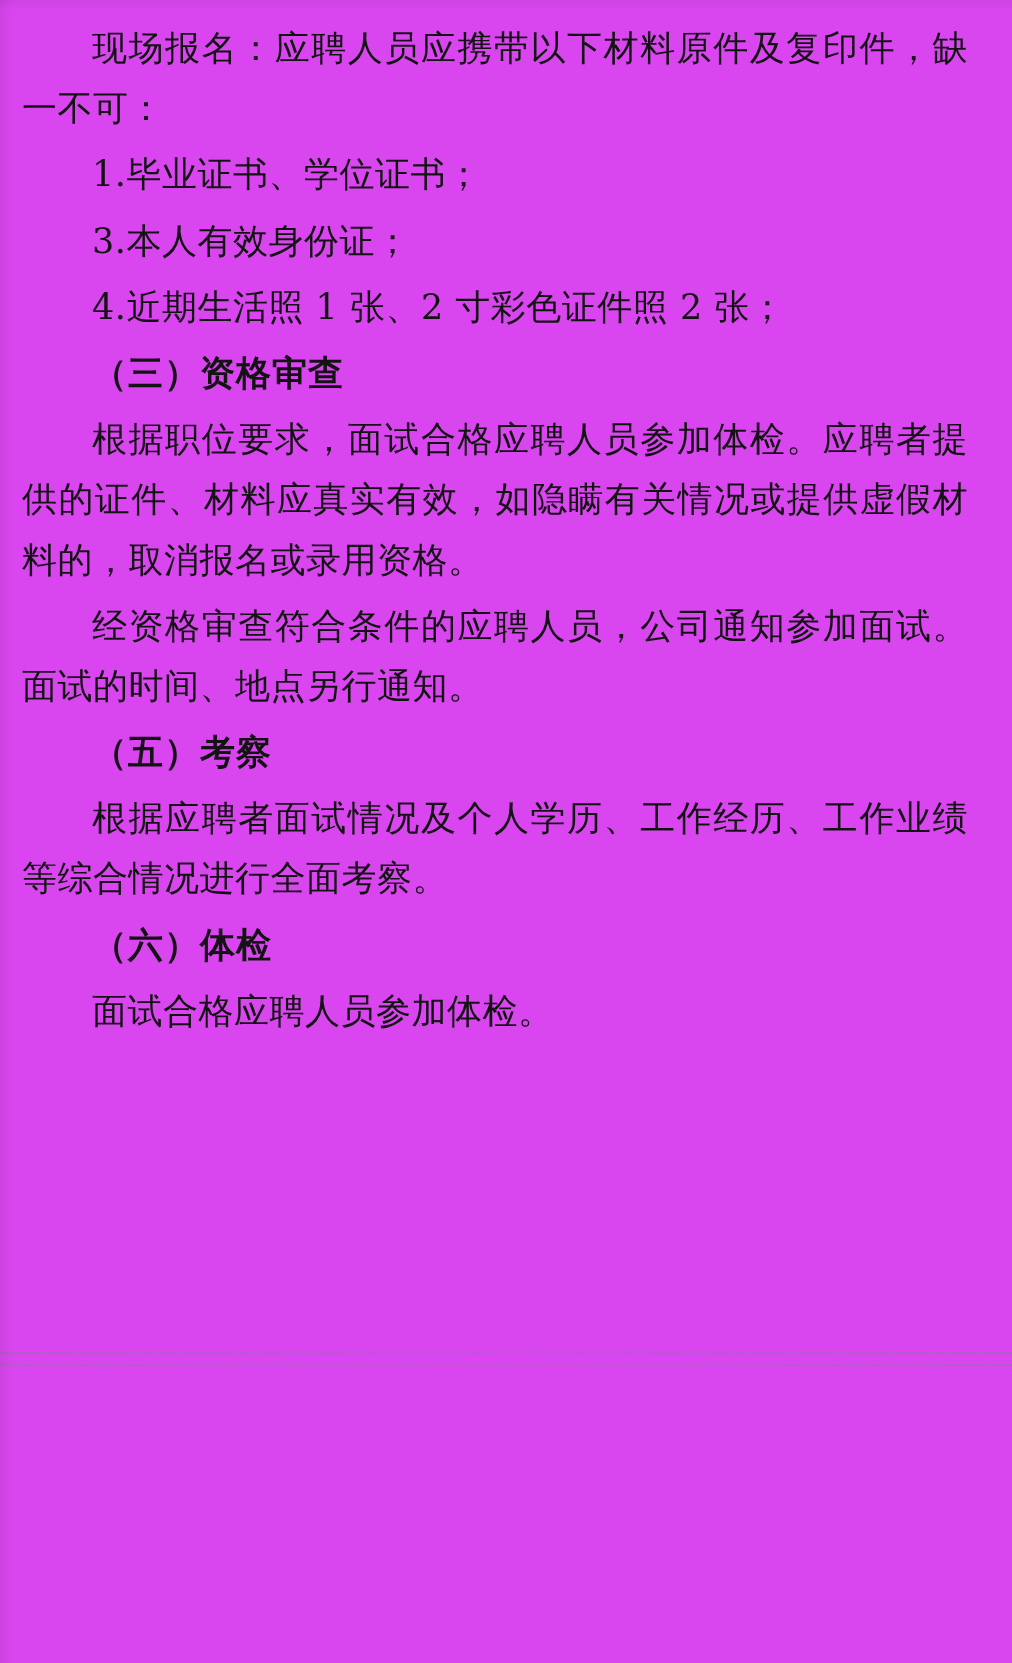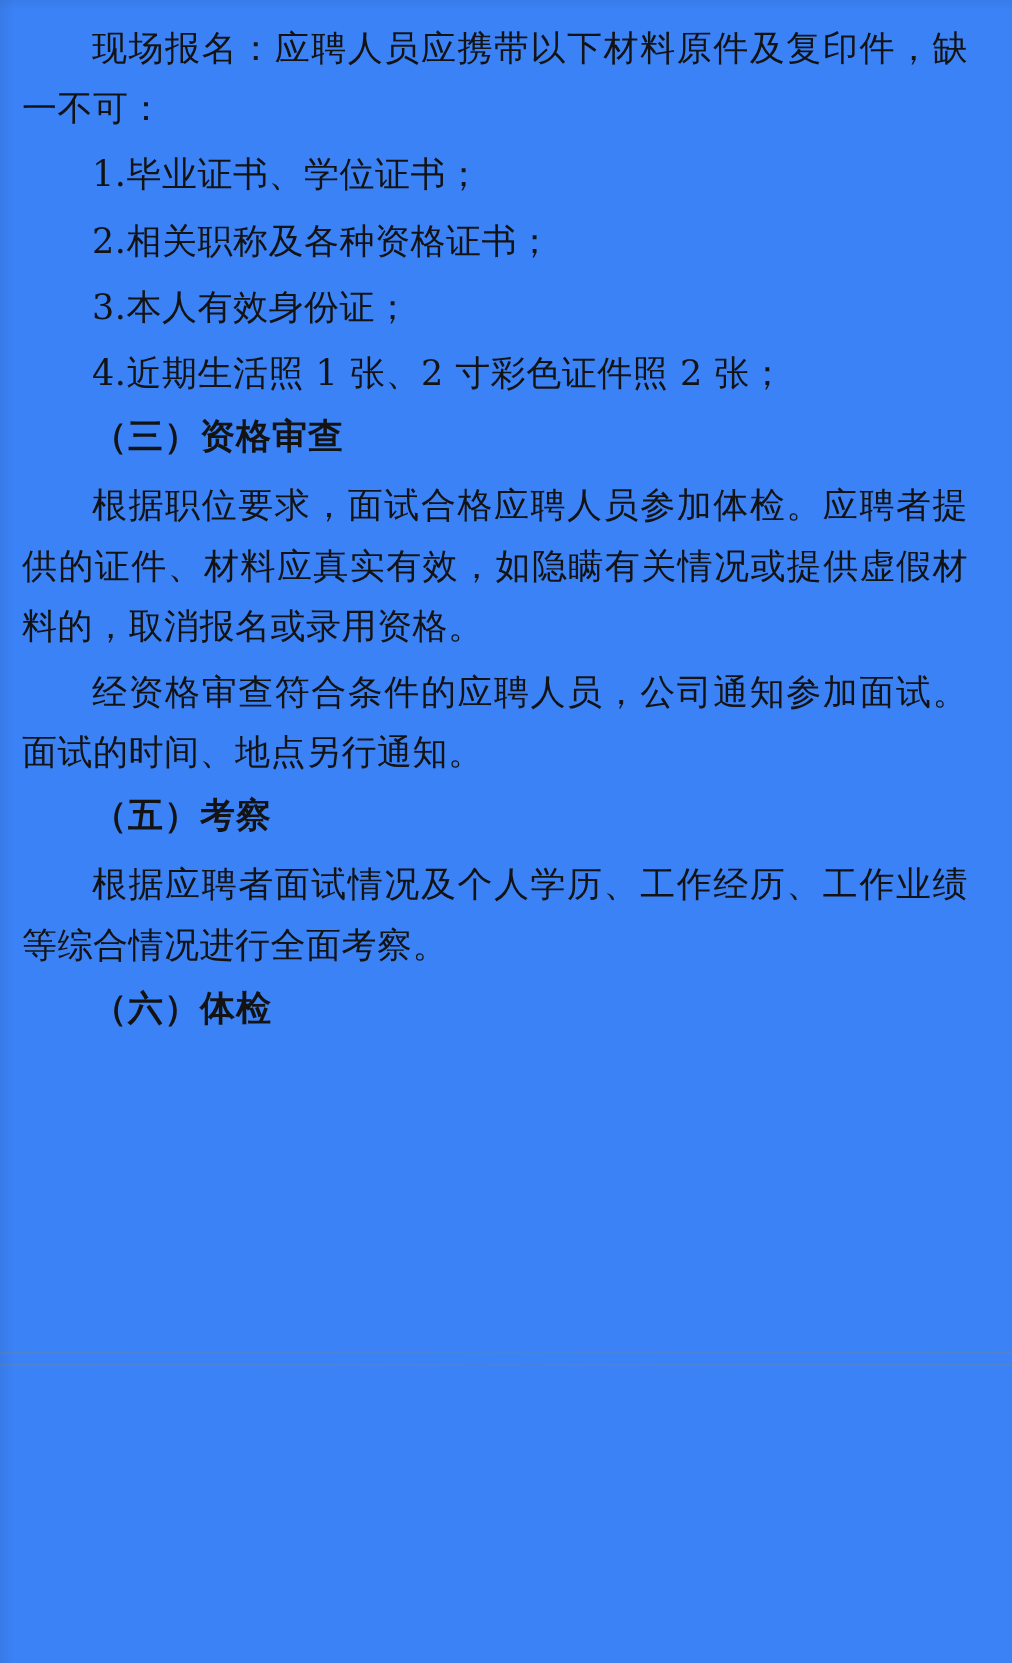--- a/index.html
+++ b/index.html
@@ -11,21 +11,21 @@
     width: 1012px;
     height: 1663px;
     position: relative;
     overflow: hidden;
     font-family: "DejaVu Serif", "Liberation Serif", serif;
     color: #1a1a1a;
   }
   .page {
     position: absolute;
     inset: 0;
-    background: #3b82f6;
+    background: #d946ef;
     padding: 18px 44px 0 22px;
     box-sizing: border-box;
   }
   .doc-body {
     font-size: 35px;
     line-height: 1.72;
     letter-spacing: 0.5px;
     color: #131313;
   }
   .para {
@@ -40,21 +40,20 @@
     text-indent: 2em;
     text-align: justify;
     text-justify: inter-ideograph;
     word-break: break-all;
   }
   .heading {
     margin: 0 0 6px 0;
     text-indent: 2em;
     font-weight: 600;
     letter-spacing: 1px;
-    font-family: Liberation Mono, monospace;
   }
   .scan-line {
     position: absolute;
     left: 0;
     width: 100%;
     height: 2px;
     background: linear-gradient(to right, rgba(120,130,140,0.38), rgba(120,130,140,0.22), rgba(120,130,140,0.40));
     pointer-events: none;
   }
   .scan-line.a { top: 1352px; }
@@ -74,27 +73,27 @@
     pointer-events: none;
   }
 </style>
 </head>
 <body>
 
 <div class="page">
   <div class="doc-body">
     <p class="para">现场报名：应聘人员应携带以下材料原件及复印件，缺一不可：</p>
     <p class="list-item">1.毕业证书、学位证书；</p>
-    <p class="list-item">2.相关职称及各种资格证书；</p>
     <p class="list-item">3.本人有效身份证；</p>
     <p class="list-item">4.近期生活照 1 张、2 寸彩色证件照 2 张；</p>
     <p class="heading">（三）资格审查</p>
     <p class="para">根据职位要求，面试合格应聘人员参加体检。应聘者提供的证件、材料应真实有效，如隐瞒有关情况或提供虚假材料的，取消报名或录用资格。</p>
     <p class="para">经资格审查符合条件的应聘人员，公司通知参加面试。面试的时间、地点另行通知。</p>
     <p class="heading">（五）考察</p>
     <p class="para">根据应聘者面试情况及个人学历、工作经历、工作业绩等综合情况进行全面考察。</p>
     <p class="heading">（六）体检</p>
+    <p class="para">面试合格应聘人员参加体检。</p>
   </div>
   <div class="scan-line a"></div>
   <div class="scan-line b"></div>
   <div class="edge-shade-left"></div>
   <div class="edge-shade-top"></div>
 </div>
 
 </body></html>

